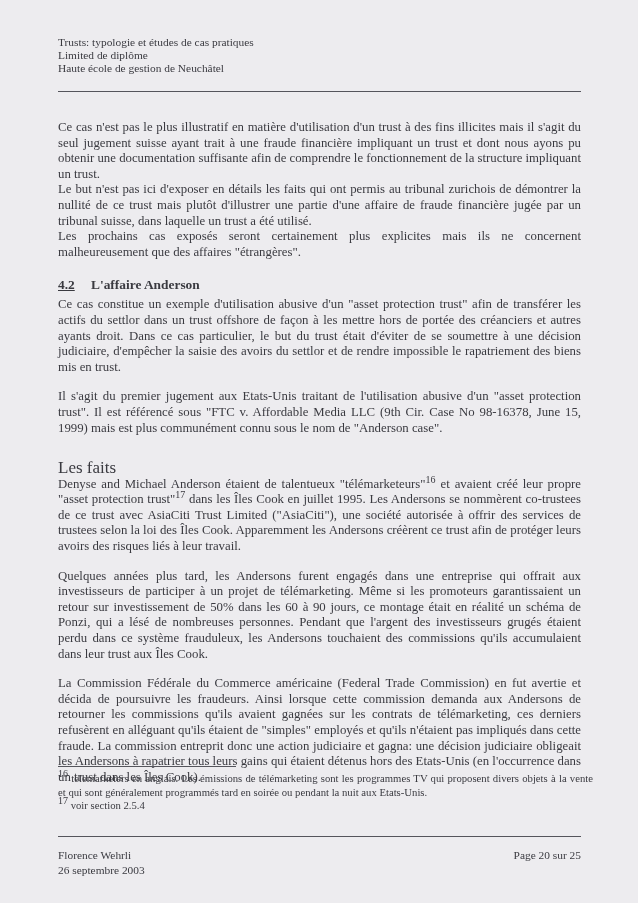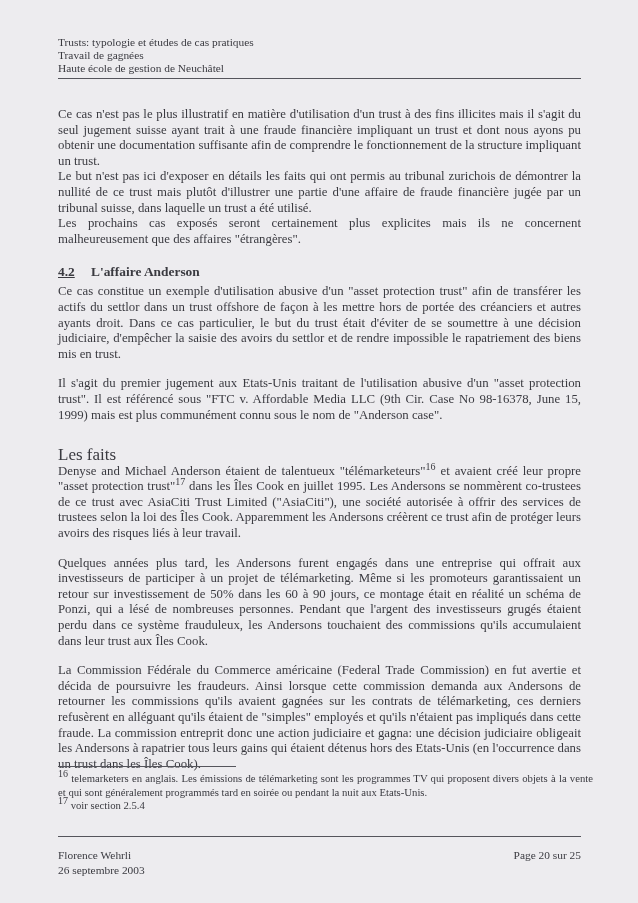--- a/index.html
+++ b/index.html
@@ -15,21 +15,21 @@
     background:var(--bg);
     color:var(--ink);
     font-family:"Liberation Serif","DejaVu Serif",serif;
     overflow:hidden;
     box-sizing:border-box;
   }
   .inner{position:absolute;left:58px;right:57px;top:36px;}
   .page-header{
     font-size:11.4px;line-height:13px;
     border-bottom:1.4px solid var(--rule);
-    padding-bottom:3px;
+    padding-bottom:16px;
   }
   .page-header .hline{white-space:nowrap;}
   .doc-body{
     margin-top:28px;
     font-size:12.8px;line-height:15.6px;
     text-align:justify;
   }
   .doc-body p{margin:0;}
   .doc-body p.gap{margin-top:14px;}
   .heading{
@@ -64,21 +64,21 @@
 </style>
 </head>
 <body>
 
 <div class="page">
   <div class="inner">
 
     <header class="page-header">
       <div>
           <div class="hline">Trusts: typologie et études de cas pratiques</div>
-          <div class="hline">Travail de gagnées</div>
+          <div class="hline">Limited de diplôme</div>
           <div class="hline">Haute école de gestion de Neuchâtel</div>
         </div>
     </header>
 
     <main class="doc-body">
         <p class="para gap">Ce cas n'est pas le plus illustratif en matière d'utilisation d'un trust à des fins illicites mais il s'agit du seul jugement suisse ayant trait à une fraude financière impliquant un trust et dont nous ayons pu obtenir une documentation suffisante afin de comprendre le fonctionnement de la structure impliquant un trust.</p>
         <p class="para">Le but n'est pas ici d'exposer en détails les faits qui ont permis au tribunal zurichois de démontrer la nullité de ce trust mais plutôt d'illustrer une partie d'une affaire de fraude financière jugée par un tribunal suisse, dans laquelle un trust a été utilisé.</p>
         <p class="para">Les prochains cas exposés seront certainement plus explicites mais ils ne concernent malheureusement que des affaires "étrangères".</p>
         <h2 class="heading"><span class="num">4.2</span><span>L'affaire Anderson</span></h2>
         <p class="para">Ce cas constitue un exemple d'utilisation abusive d'un "asset protection trust" afin de transférer les actifs du settlor dans un trust offshore de façon à les mettre hors de portée des créanciers et autres ayants droit. Dans ce cas particulier, le but du trust était d'éviter de se soumettre à une décision judiciaire, d'empêcher la saisie des avoirs du settlor et de rendre impossible le rapatriement des biens mis en trust.</p>

